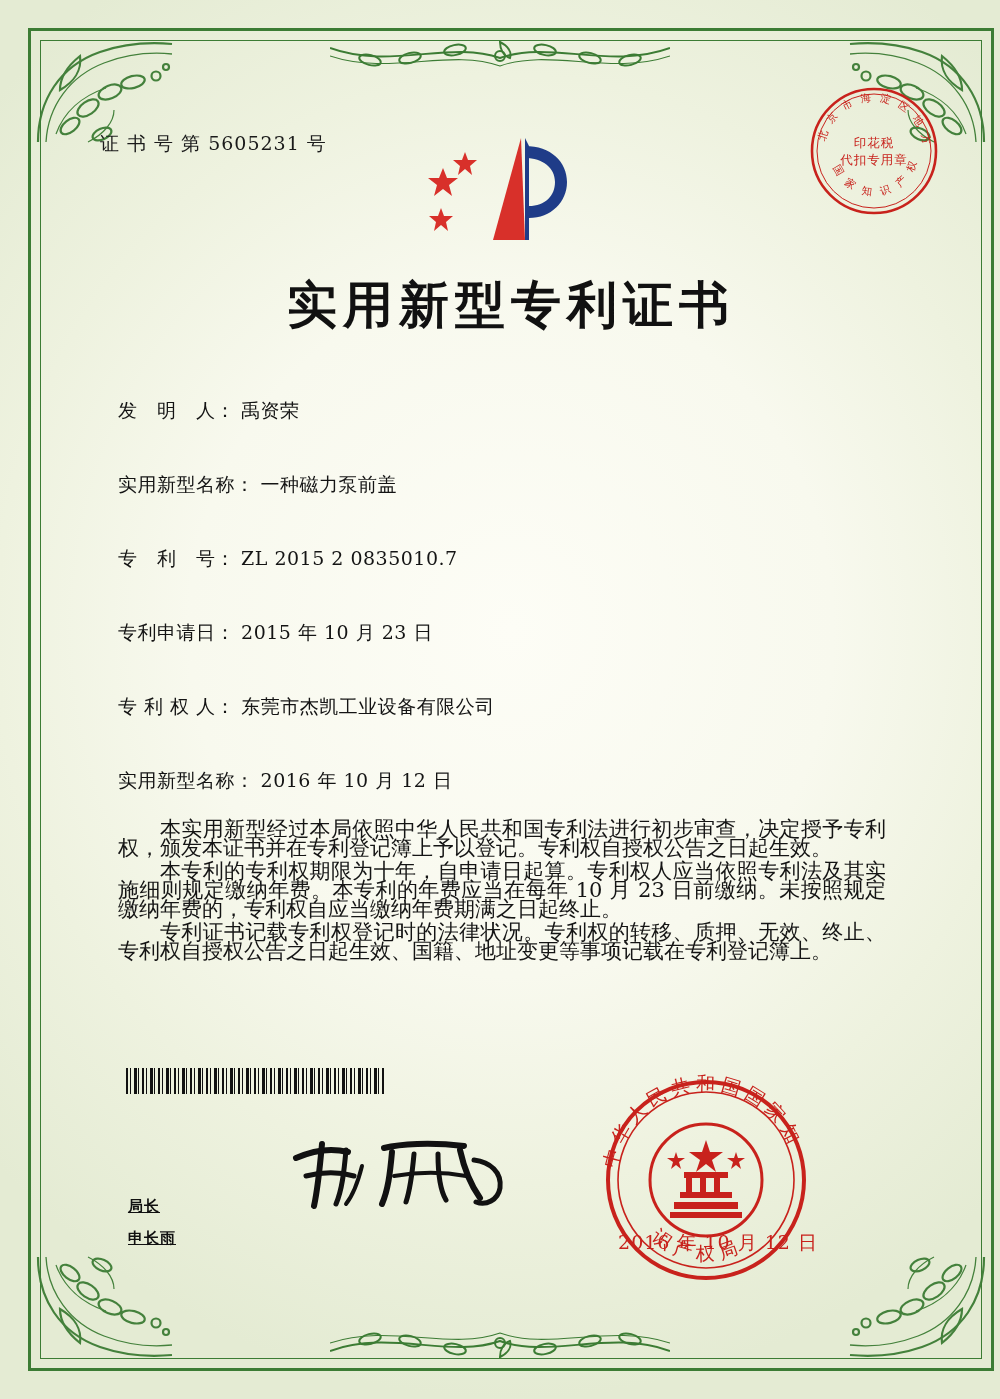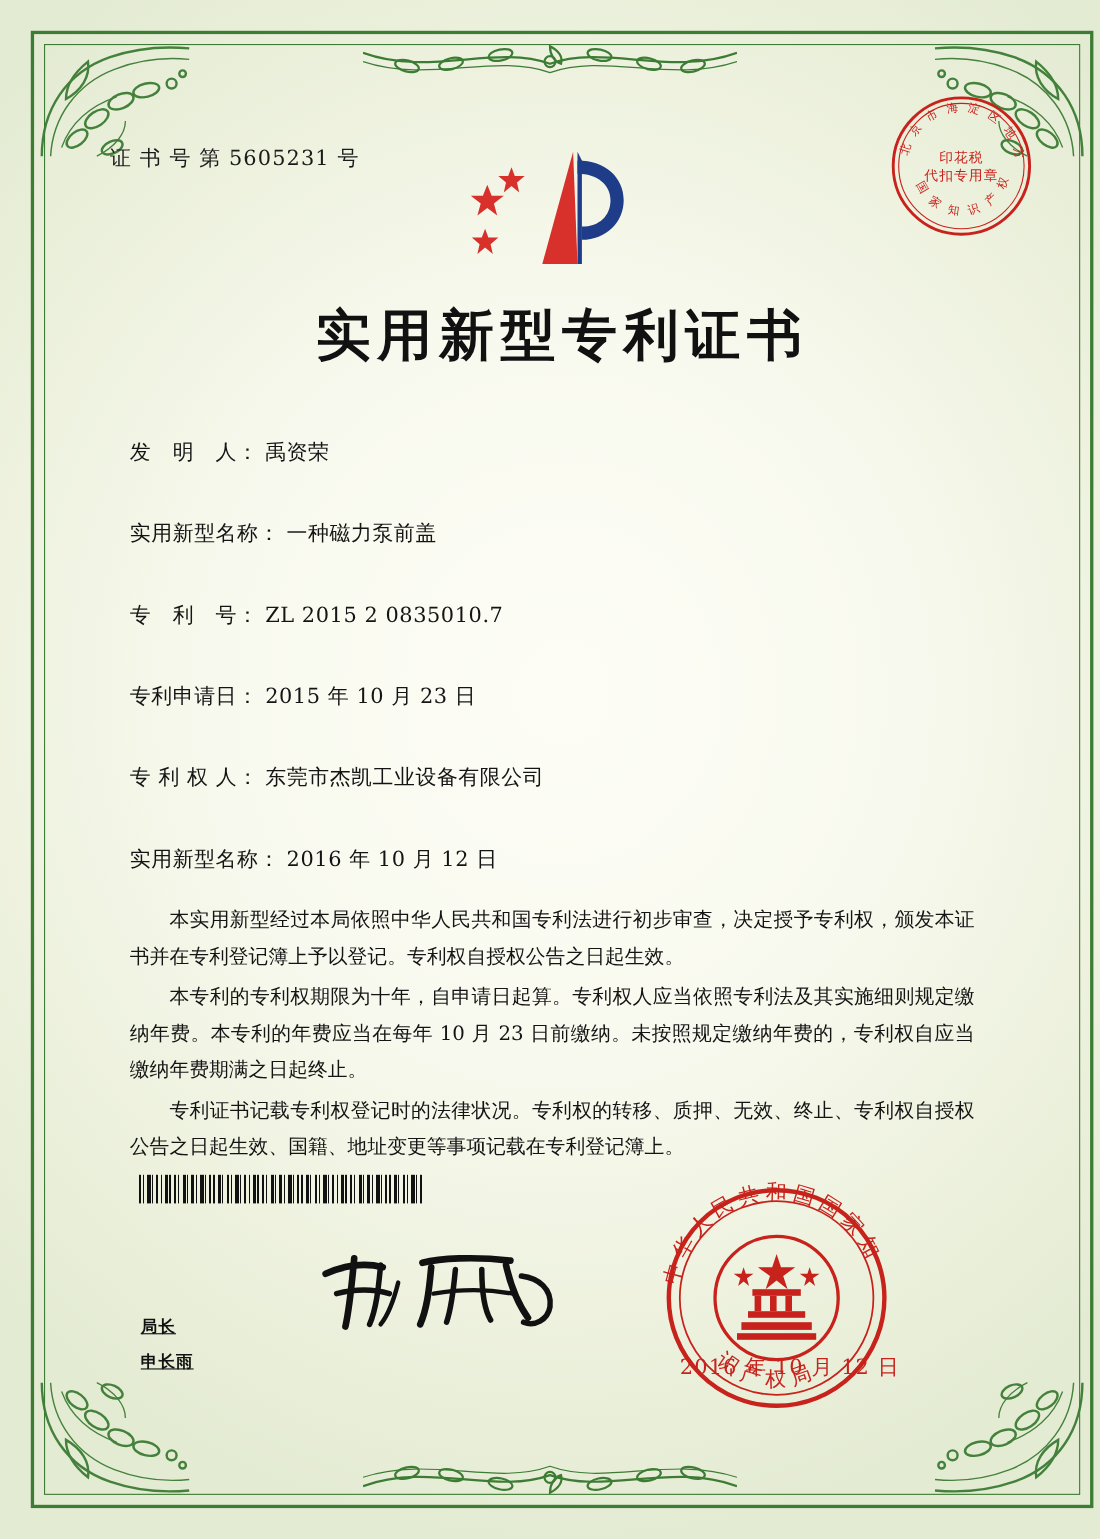--- a/index.html
+++ b/index.html
@@ -111,22 +111,22 @@
     white-space: nowrap;
   }
   .field .lbl { letter-spacing: 0.5px; }
   .field .val { letter-spacing: 0.5px; }
 
   .paras {
     position: absolute;
     left: 118px; top: 820px;
     width: 768px;
     font-family: "DejaVu Serif", serif;
-    font-size: 18px;
-    line-height: 33px;
+    font-size: 21px;
+    line-height: 19px;
     color: #141414;
     text-align: justify;
   }
   .paras p { margin: 0 0 4px 0; text-indent: 2em; }
 
   .barcode {
     position: absolute;
     left: 126px; top: 1068px;
     width: 258px; height: 26px;
     background: repeating-linear-gradient(

